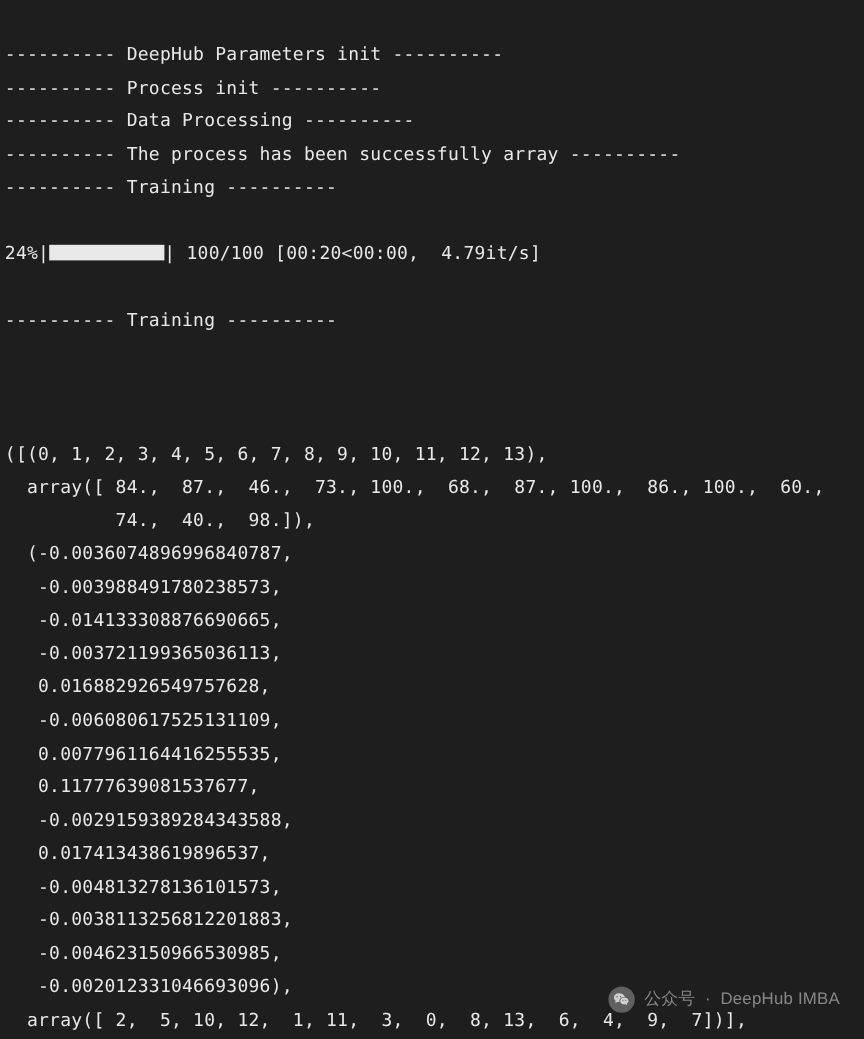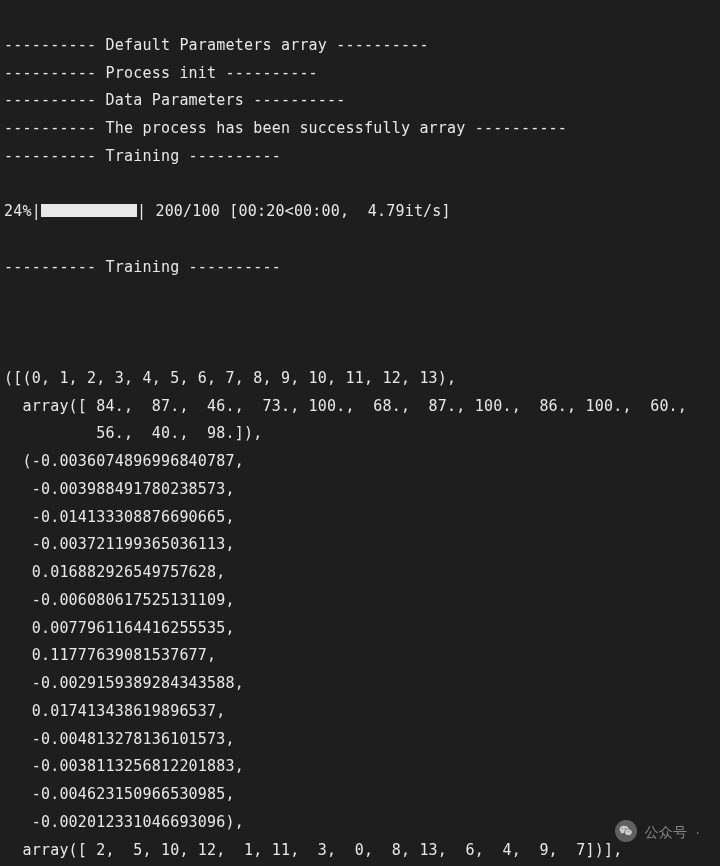--- a/index.html
+++ b/index.html
@@ -24,20 +24,21 @@
     width: 96px;
     height: 13px;
     background: #e8e8e8;
     vertical-align: -1px;
   }
   .watermark {
     position: absolute;
     right: 20px;
     bottom: 20px;
     display: flex;
+    align-items: center;
     gap: 8px;
     color: rgba(220,220,220,0.55);
     font-family: -apple-system, BlinkMacSystemFont, "Segoe UI", sans-serif;
     font-size: 14px;
     pointer-events: none;
   }
   .watermark .wm-icon {
     width: 22px;
     height: 22px;
     border-radius: 50%;
@@ -49,35 +50,35 @@
   .watermark .wm-icon svg {
     width: 14px;
     height: 14px;
     fill: rgba(220,220,220,0.9);
   }
 </style>
 </head>
 <body>
 
 <div class="terminal">
-<span>---------- Default Parameters array ----------</span>
+<span>---------- DeepHub Parameters init ----------</span>
 <span>---------- Process init ----------</span>
-<span>---------- Data Parameters ----------</span>
+<span>---------- Data Processing ----------</span>
 <span>---------- The process has been successfully array ----------</span>
 <span>---------- Training ----------</span>
 
-<span>24%</span>|<span class="progress-bar"></span>| <span>200/100</span> <span>[00:20&lt;00:00,  4.79it/s]</span>
+<span>24%</span>|<span class="progress-bar"></span>| <span>100/100</span> <span>[00:20&lt;00:00,  4.79it/s]</span>
 
 <span>---------- Training ----------</span>
 
 
 
 <span>([(0, 1, 2, 3, 4, 5, 6, 7, 8, 9, 10, 11, 12, 13),</span>
 <span>  array([ 84.,  87.,  46.,  73., 100.,  68.,  87., 100.,  86., 100.,  60.,</span>
-<span>          56.,  40.,  98.]),</span>
+<span>          74.,  40.,  98.]),</span>
 <span>  (-0.0036074896996840787,</span>
 <span>   -0.003988491780238573,</span>
 <span>   -0.014133308876690665,</span>
 <span>   -0.003721199365036113,</span>
 <span>   0.016882926549757628,</span>
 <span>   -0.006080617525131109,</span>
 <span>   0.0077961164416255535,</span>
 <span>   0.11777639081537677,</span>
 <span>   -0.0029159389284343588,</span>
 <span>   0.017413438619896537,</span>
@@ -90,13 +91,14 @@
 </div>
 
 <div class="watermark">
   <span class="wm-icon">
     <svg viewBox="0 0 24 24">
         <path d="M8 3C4 3 1 5.7 1 9c0 1.9 1 3.6 2.6 4.7L3 17l3-1.6c.6.1 1.3.2 2 .2.3 0 .6 0 .9-.1-.1-.4-.1-.8-.1-1.2 0-3.3 3.1-6 7-6 .3 0 .6 0 .9.1C15.9 5.1 12.3 3 8 3zm-2.5 4c.6 0 1 .4 1 1s-.4 1-1 1-1-.4-1-1 .4-1 1-1zm5 0c.6 0 1 .4 1 1s-.4 1-1 1-1-.4-1-1 .4-1 1-1zM16 9c-3.3 0-6 2.2-6 5s2.7 5 6 5c.6 0 1.2-.1 1.7-.2L20 20l-.5-2.3c1.5-.9 2.5-2.3 2.5-3.7 0-2.8-2.7-5-6-5zm-2 3.5c.4 0 .8.3.8.8s-.3.8-.8.8-.8-.3-.8-.8.3-.8.8-.8zm4 0c.4 0 .8.3.8.8s-.3.8-.8.8-.8-.3-.8-.8.3-.8.8-.8z"></path>
       </svg>
   </span>
   <span>公众号</span>
   <span>·</span>
+  <span>DeepHub IMBA</span>
 </div>
 
 </body></html>

